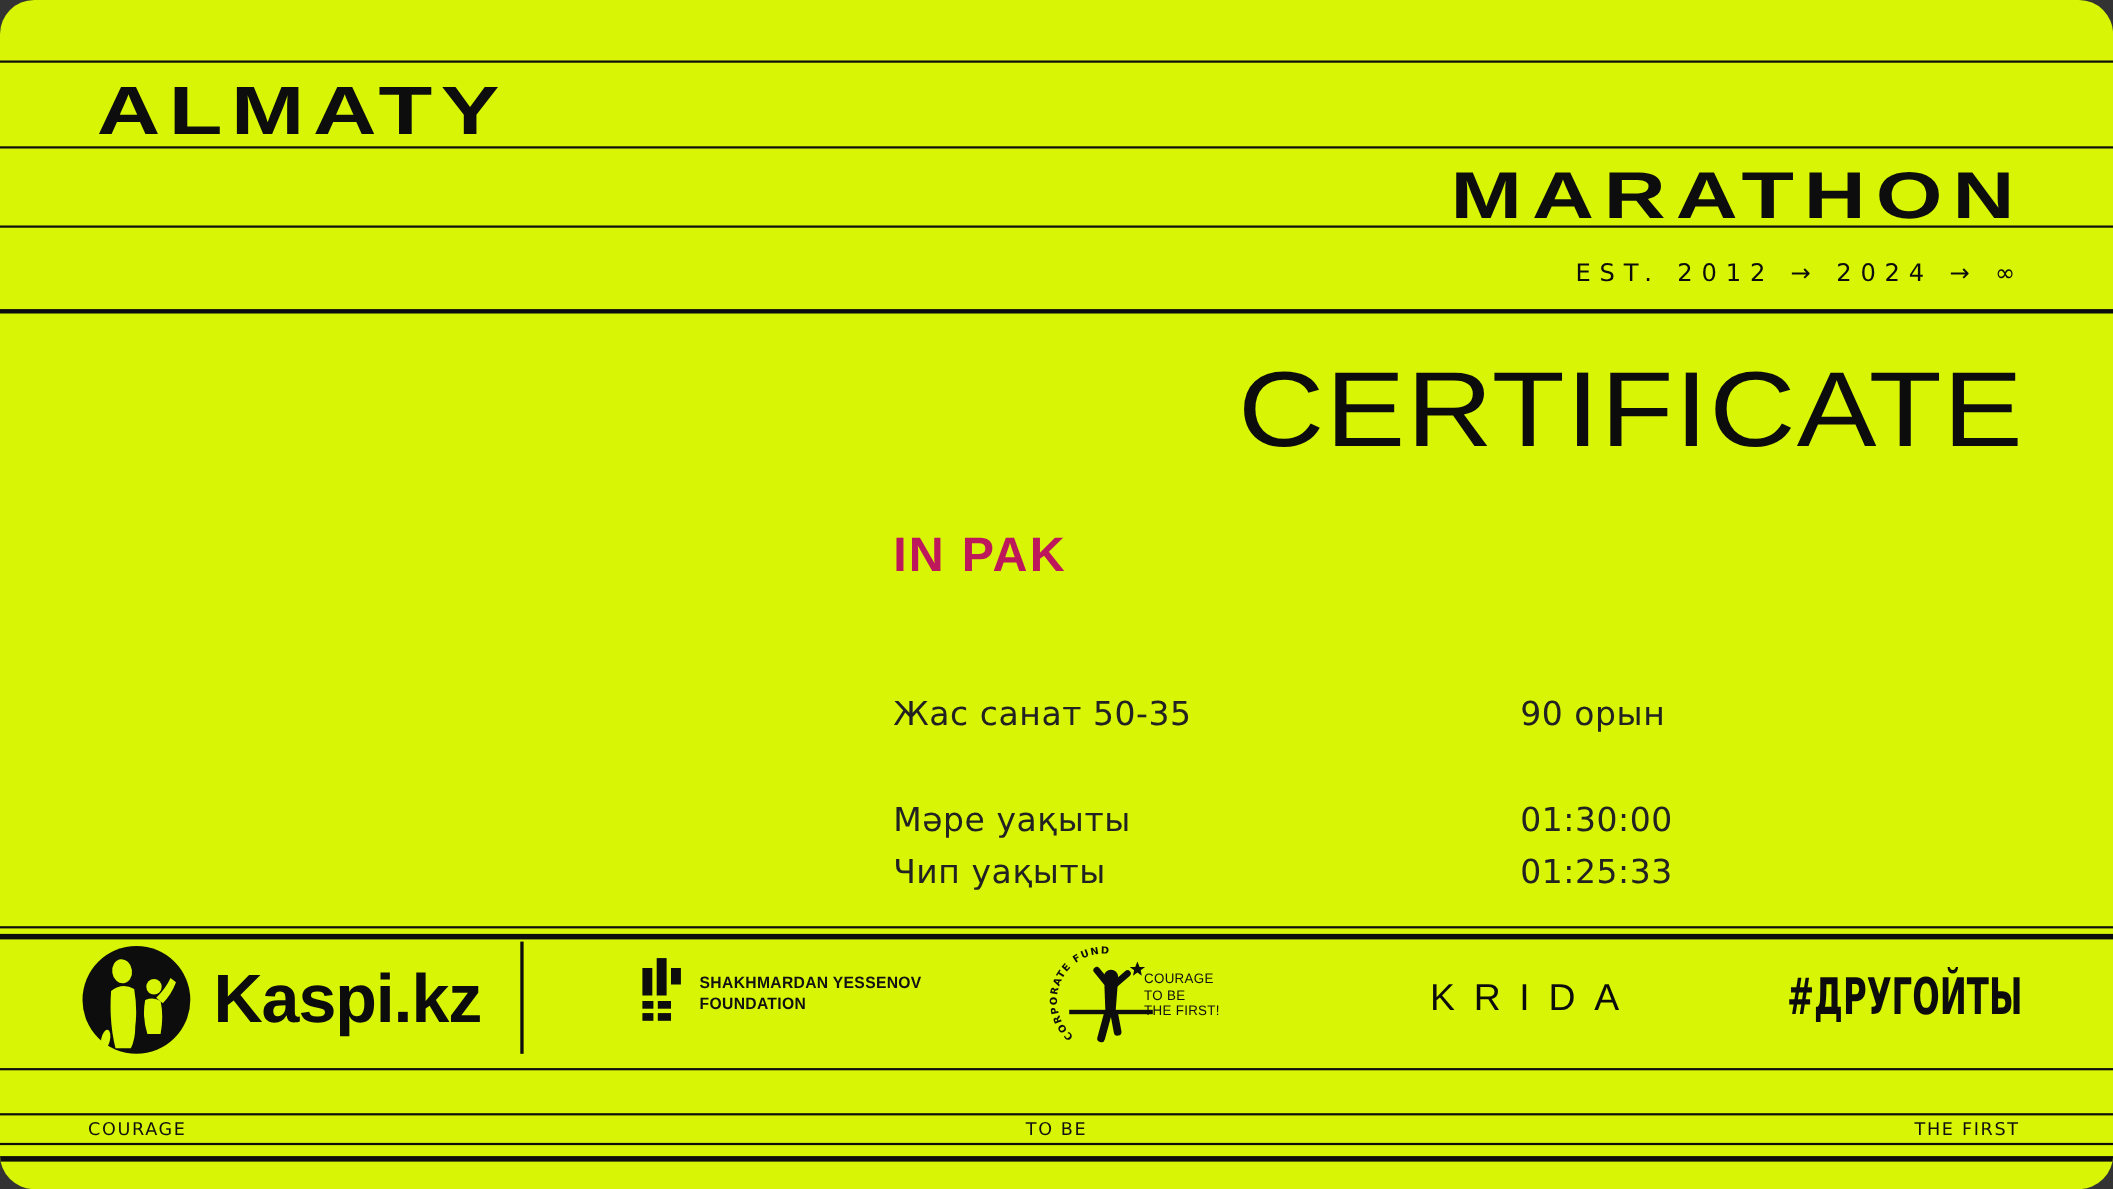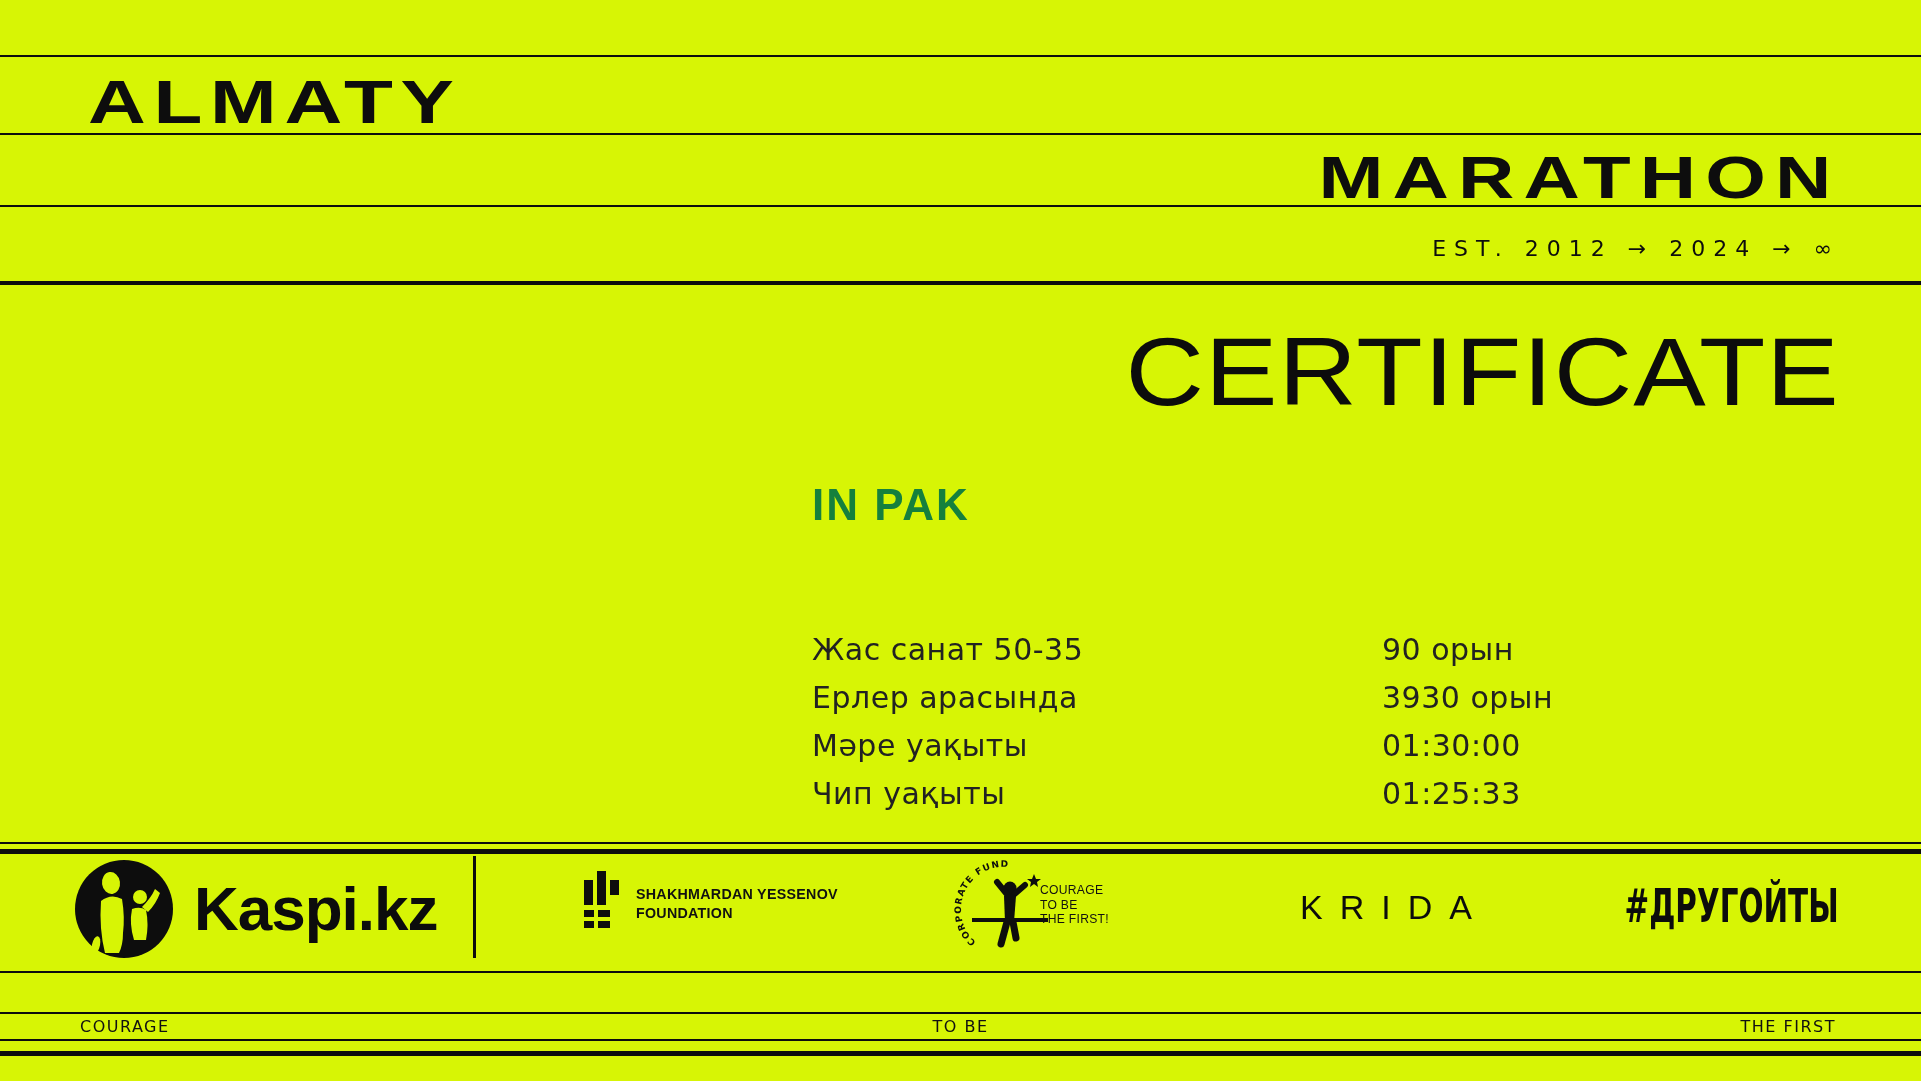--- a/index.html
+++ b/index.html
@@ -3,20 +3,21 @@
 <meta charset="utf-8">
 <style>
   html,body{margin:0;padding:0;background:#333;}
   #page{
     position:relative;
     width:1921px;height:1081px;
     background:#D7F505;
     overflow:hidden;
     font-family:"Liberation Sans", sans-serif;
     color:#0D0D0D;
+    border-radius:31px;
   }
   .hline{position:absolute;left:0;width:1921px;background:#0D0D0D;}
 
   
   .city{
     position:absolute;left:88px;top:71px;
     font-size:62px;font-weight:700;letter-spacing:6px;line-height:62px;
     transform:scaleX(1.29);transform-origin:left center;
     white-space:nowrap;
   }
@@ -36,21 +37,21 @@
   
   .cert-title{
     position:absolute;right:81px;top:323px;
     font-size:97px;font-weight:400;letter-spacing:1px;line-height:97px;
     transform:scaleX(1.12);transform-origin:right center;
     white-space:nowrap;color:#0C0C0C;
   }
   .recipient{
     position:absolute;left:812px;top:483px;
     font-size:44px;font-weight:700;letter-spacing:2px;line-height:44px;
-    color:#15803d;white-space:nowrap;
+    color:#be185d;white-space:nowrap;
   }
   .row{position:absolute;left:812px;width:860px;height:40px;}
   .row .lbl{
     position:absolute;left:0;top:0;
     font-family:"DejaVu Sans", sans-serif;
     font-size:30px;font-weight:400;letter-spacing:.5px;line-height:40px;
     color:#222222;white-space:nowrap;
   }
   .row .val{
     position:absolute;left:570px;top:0;
@@ -124,24 +125,20 @@
   <div class="city">ALMATY</div>
   <div class="event">MARATHON</div>
   <div class="est">EST. 2012 → 2024 → ∞</div>
 
   <div class="cert-title">CERTIFICATE</div>
   <div class="recipient">IN PAK</div>
 
   <div class="row" style="top:630px;">
     <span class="lbl">Жас санат 50-35</span>
     <span class="val">90 орын</span>
-  </div>
-  <div class="row" style="top:678px;">
-    <span class="lbl">Ерлер арасында</span>
-    <span class="val">3930 орын</span>
   </div>
   <div class="row" style="top:726px;">
     <span class="lbl">Мәре уақыты</span>
     <span class="val">01:30:00</span>
   </div>
   <div class="row" style="top:774px;">
     <span class="lbl">Чип уақыты</span>
     <span class="val">01:25:33</span>
   </div>
 

